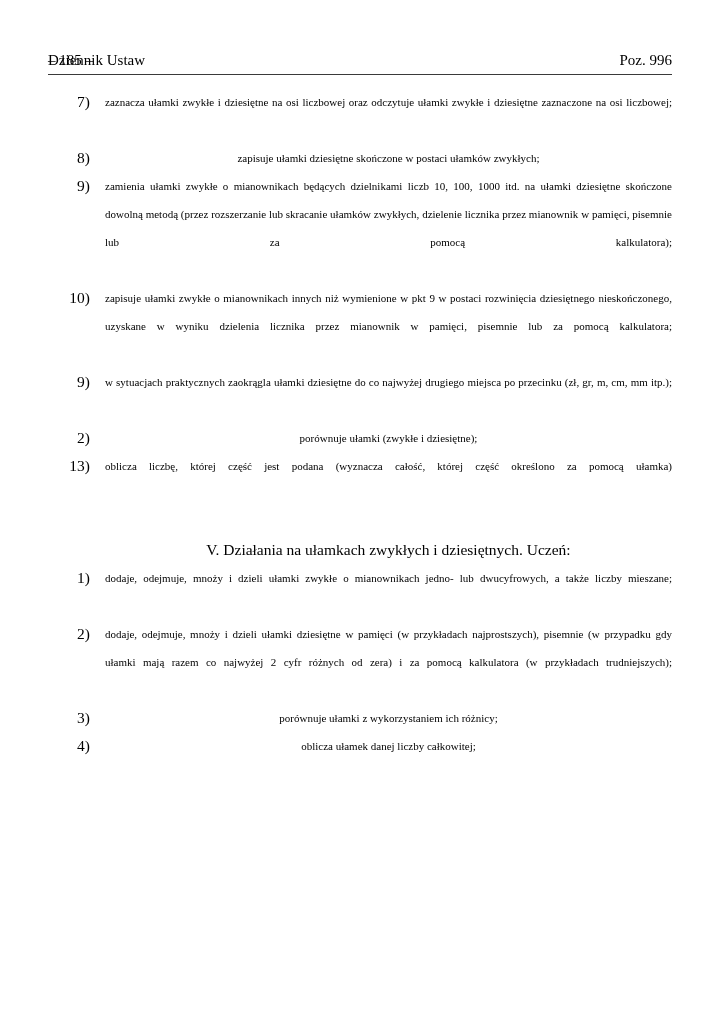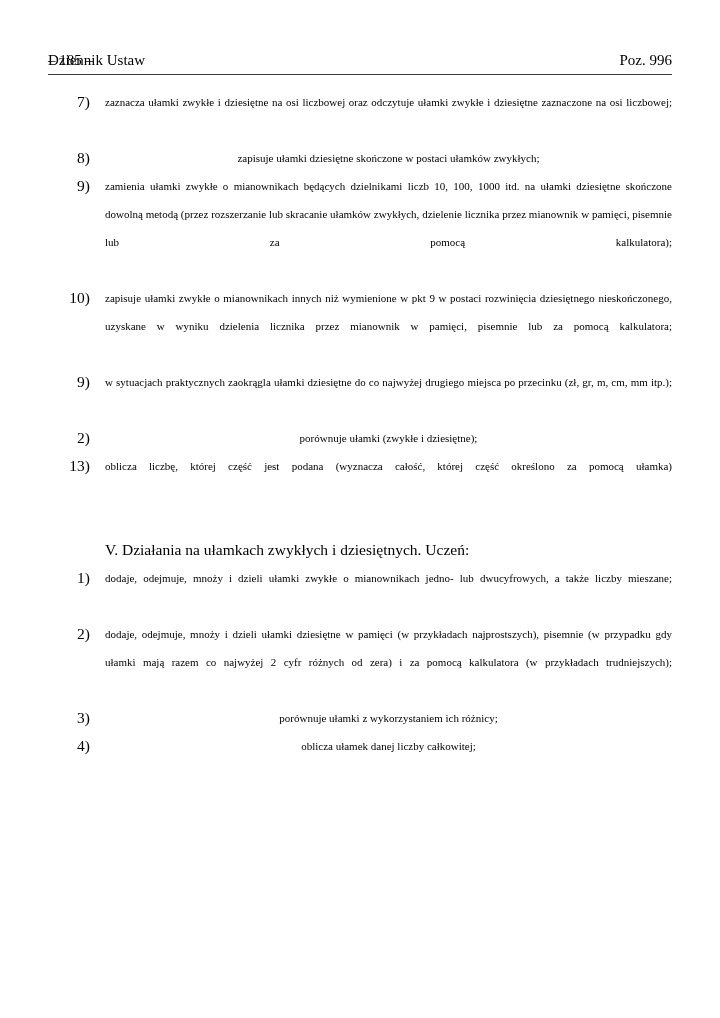--- a/index.html
+++ b/index.html
@@ -97,20 +97,21 @@
   }
   .no-justify .item-text::after {
     content: none;
   }
 
   .section-heading {
     padding-left: 57px;
     font-size: 15.5px;
     line-height: 28px;
     margin: 0;
+    text-align: center;
   }
   .spacer-line {
     height: 28px;
   }
 </style>
 </head>
 <body>
 
 <div class="page">
 

